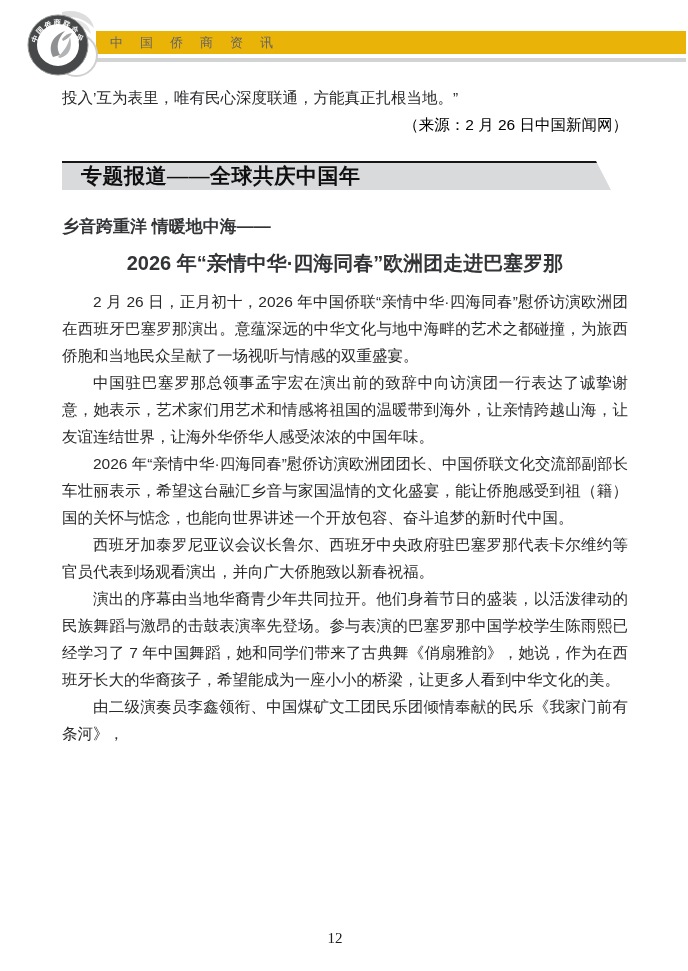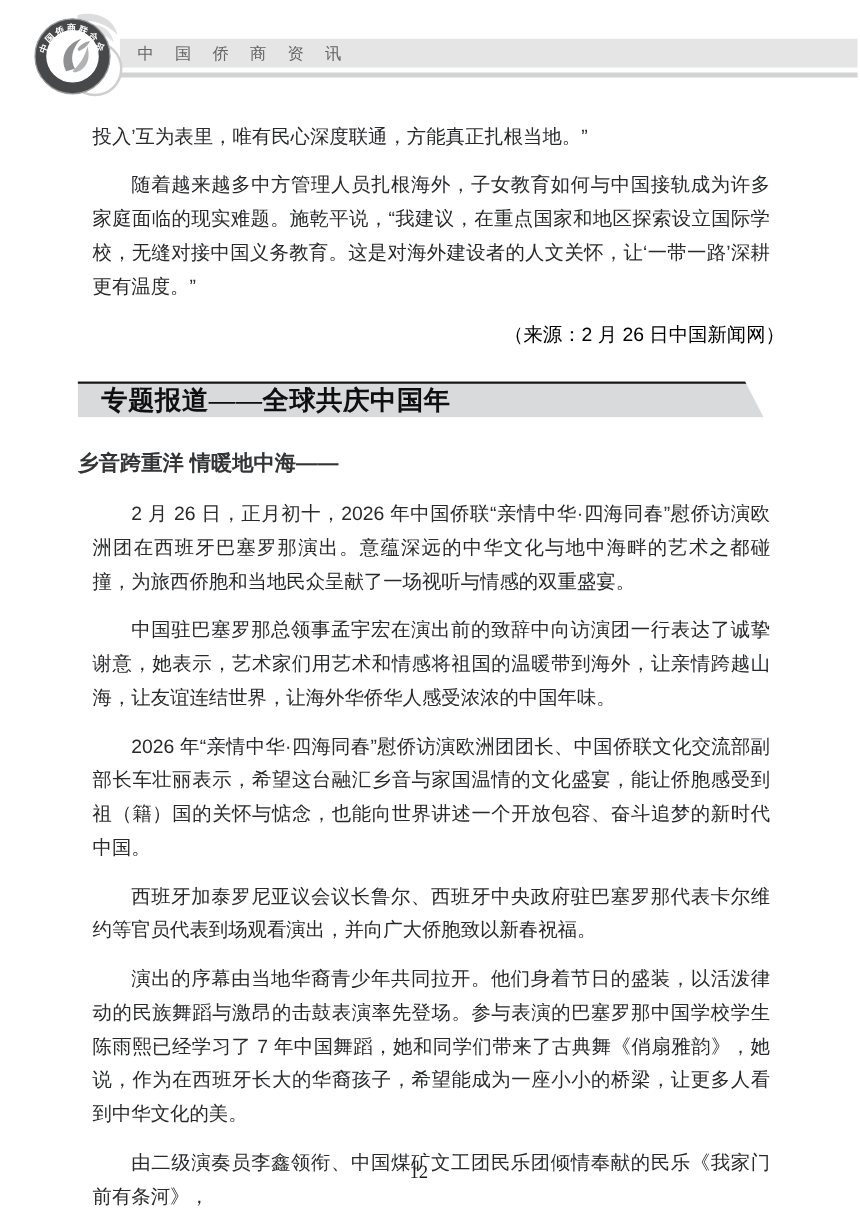--- a/index.html
+++ b/index.html
@@ -8,33 +8,33 @@
     font-family:"Liberation Sans", sans-serif;
     color:#28292b;
     -webkit-font-smoothing:antialiased;
   }
   .page{width:688px;height:971px;position:relative;background:#fff;}
 
   
   .hdr{position:absolute;top:0;left:0;right:0;height:84px;}
   .hdr-bar{
     position:absolute;left:96px;right:2px;top:31px;height:23px;
-    background:#e5e5e5;display:flex;align-items:center;
+    background:#eab308;display:flex;align-items:center;
   }
   .hdr-bar-text{
     padding-left:14px;font-size:13px;color:#636466;
     letter-spacing:17px;font-weight:400;
   }
   .hdr-line{position:absolute;left:96px;right:2px;top:58px;height:4px;background:#d2d3d4;}
   .logo{position:absolute;left:24px;top:6px;width:80px;height:80px;}
 
   
   .content{position:absolute;left:62px;right:60px;top:84px;}
   .body-text{font-size:15.5px;line-height:27px;text-align:justify;color:#28292b;}
-  p{margin:12px;}
+  p{margin:0;}
   .indent{text-indent:2em;}
   .no-indent{text-indent:0;}
   .source-line{text-align:right;font-size:15.5px;line-height:27px;color:#000000;}
 
   
   .section-bar{
     margin-top:23px;
     width:549px;height:27px;
     background:#d9dadb;
     border-top:2px solid #161616;
@@ -99,30 +99,30 @@
       <path d="M29 51 C 24 42, 27 30, 41 25 C 33 33, 32 42, 36 49 Z" fill="#8f9091"></path>
       <path d="M34 51 C 39 46, 44 40, 46 31 C 49 43, 44 50, 36 52 Z" fill="#b3b4b5"></path>
       <path d="M38 33 C 41 29, 45 27, 48 27 C 46 31, 43 33, 39 35 Z" fill="#a5a6a7"></path>
     </svg>
   </div>
 
   <div class="content">
 
     <div class="body-text">
       <p class="no-indent">投入’互为表里，唯有民心深度联通，方能真正扎根当地。”</p>
-      <p class="indent">随着越来越多中方管理人员扎根海外，子女教育如何与中国接轨成为许多家庭面临的现实难题。施乾平说，“我建议，在重点国家和地区探索设立国际学校，无缝对接中国义务教育。这是对海外建设者的人文关怀，让‘一带一路’深耕更有温度。”</p>
     </div>
     <div class="source-line">（来源：2 月 26 日中国新闻网）</div>
 
     <div class="section-bar">
       <span class="section-bar-title">专题报道——全球共庆中国年</span>
     </div>
 
 
     <div class="article-title-1">乡音跨重洋 情暖地中海——</div>
+    <div class="article-title-2">2026 年“亲情中华·四海同春”欧洲团走进巴塞罗那</div>
 
     <div class="article-body body-text">
       <p class="indent">2 月 26 日，正月初十，2026 年中国侨联“亲情中华·四海同春”慰侨访演欧洲团在西班牙巴塞罗那演出。意蕴深远的中华文化与地中海畔的艺术之都碰撞，为旅西侨胞和当地民众呈献了一场视听与情感的双重盛宴。</p>
       <p class="indent">中国驻巴塞罗那总领事孟宇宏在演出前的致辞中向访演团一行表达了诚挚谢意，她表示，艺术家们用艺术和情感将祖国的温暖带到海外，让亲情跨越山海，让友谊连结世界，让海外华侨华人感受浓浓的中国年味。</p>
       <p class="indent">2026 年“亲情中华·四海同春”慰侨访演欧洲团团长、中国侨联文化交流部副部长车壮丽表示，希望这台融汇乡音与家国温情的文化盛宴，能让侨胞感受到祖（籍）国的关怀与惦念，也能向世界讲述一个开放包容、奋斗追梦的新时代中国。</p>
       <p class="indent">西班牙加泰罗尼亚议会议长鲁尔、西班牙中央政府驻巴塞罗那代表卡尔维约等官员代表到场观看演出，并向广大侨胞致以新春祝福。</p>
       <p class="indent">演出的序幕由当地华裔青少年共同拉开。他们身着节日的盛装，以活泼律动的民族舞蹈与激昂的击鼓表演率先登场。参与表演的巴塞罗那中国学校学生陈雨熙已经学习了 7 年中国舞蹈，她和同学们带来了古典舞《俏扇雅韵》，她说，作为在西班牙长大的华裔孩子，希望能成为一座小小的桥梁，让更多人看到中华文化的美。</p>
       <p class="indent">由二级演奏员李鑫领衔、中国煤矿文工团民乐团倾情奉献的民乐《我家门前有条河》，</p>
     </div>
   </div>

